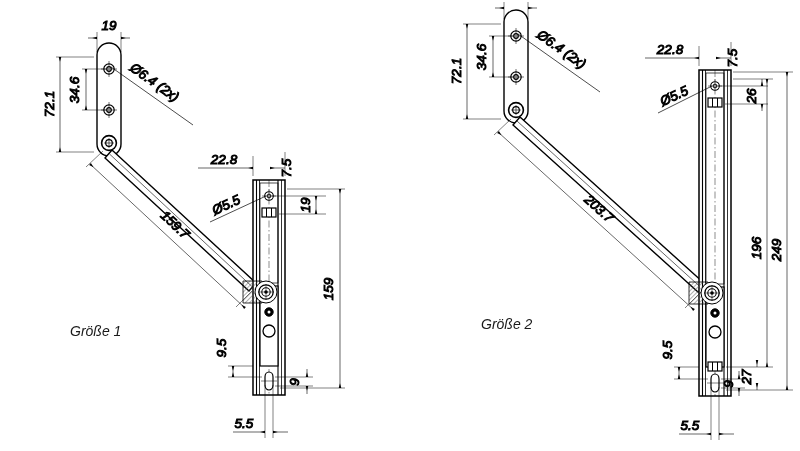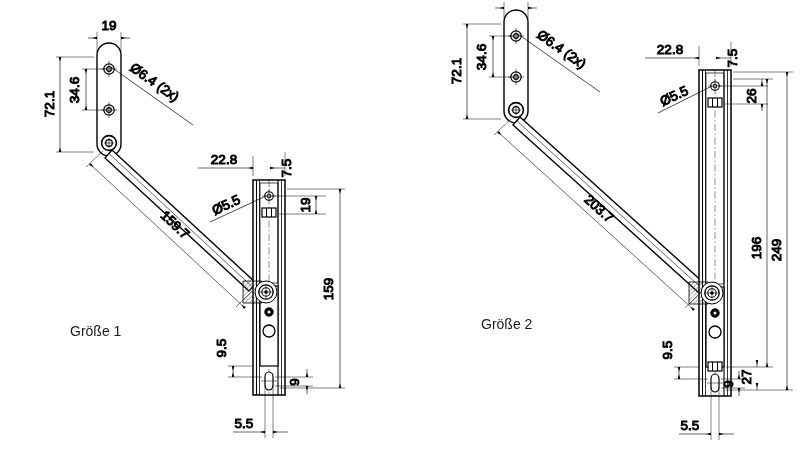--- a/index.html
+++ b/index.html
@@ -1,18 +1,18 @@
 <!DOCTYPE html>
 <html><head>
 <meta charset="utf-8">
 <style>
   html,body{margin:0;padding:0;background:#ffffff;}
   body{width:800px;height:451px;overflow:hidden;
        font-family:"Liberation Sans",sans-serif;color:#000;}
-  #stage{position:relative;width:800px;height:424px;}
+  #stage{position:relative;width:800px;height:424px;font-style:italic;}
   svg{display:block;}
   .dimtxt{font-family:"Liberation Sans",sans-serif;font-size:13.5px;fill:#1a1a1a;}
   .lbl{font-family:"Liberation Sans",sans-serif;font-size:14px;fill:#1a1a1a;}
 </style>
 </head>
 <body>
 
 <div id="stage">
 <svg width="800" height="451" viewBox="0 0 800 451">
 

